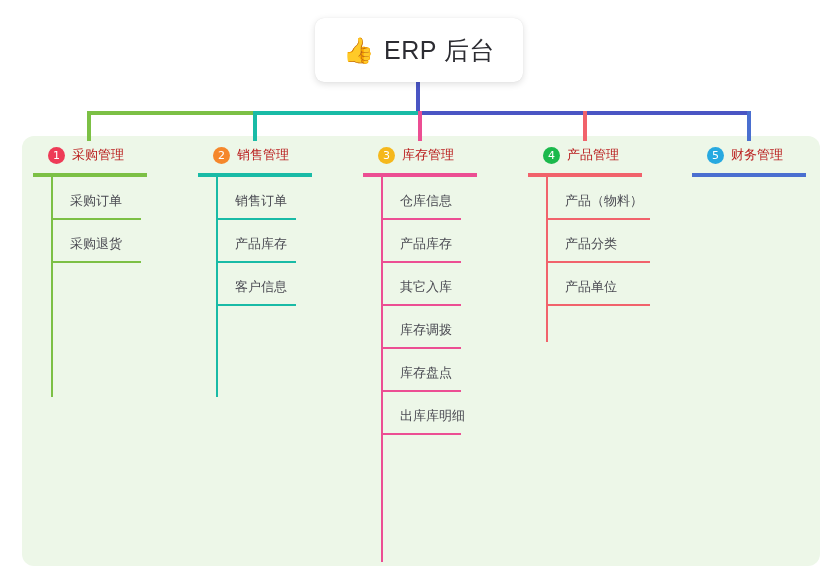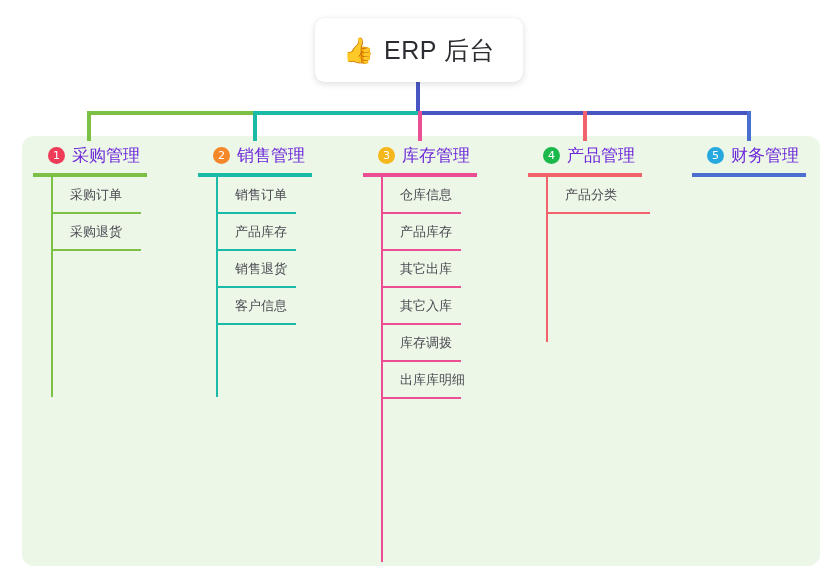--- a/index.html
+++ b/index.html
@@ -100,42 +100,42 @@
     height: 17px;
     border-radius: 50%;
     color: #ffffff;
     font-size: 11px;
     line-height: 17px;
     text-align: center;
     flex: none;
     font-family: "DejaVu Sans", sans-serif;
   }
   .col-title {
-    font-size: 17px;
-    color: #6d28d9;
+    font-size: 13px;
+    color: #b91c1c;
     white-space: nowrap;
   }
   .col-rule {
     height: 4px;
     margin-top: 5px;
   }
   .leaves {
     position: relative;
     margin-top: 0px;
     padding-left: 20px;
   }
   .spine {
     position: absolute;
     left: 18px;
     top: 0;
     width: 2px;
   }
   .leaf {
     position: relative;
-    height: 37px;
+    height: 43px;
   }
   .leaf-label {
     position: absolute;
     left: 17px;
     bottom: 10px;
     font-size: 13px;
     color: #4a4a52;
     white-space: nowrap;
   }
   .leaf-rule {
@@ -198,24 +198,20 @@
         <div class="spine" style="background: rgb(25, 187, 166); height: 220px;"></div>
         <div class="leaf">
           <span class="leaf-label">销售订单</span>
           <div class="leaf-rule" style="width: 78px; background: rgb(25, 187, 166);"></div>
         </div>
         <div class="leaf">
           <span class="leaf-label">产品库存</span>
           <div class="leaf-rule" style="width: 78px; background: rgb(25, 187, 166);"></div>
         </div>
         <div class="leaf">
-          <span class="leaf-label">销售退货</span>
-          <div class="leaf-rule" style="width: 78px; background: rgb(25, 187, 166);"></div>
-        </div>
-        <div class="leaf">
           <span class="leaf-label">客户信息</span>
           <div class="leaf-rule" style="width: 78px; background: rgb(25, 187, 166);"></div>
         </div>
       </div>
     </div>
     <div class="column" style="left: 363px;">
       <div class="col-head">
         <span class="badge" style="background: rgb(245, 184, 28);">3</span>
         <span class="col-title">库存管理</span>
       </div>
@@ -224,49 +220,57 @@
         <div class="spine" style="background: rgb(236, 78, 147); height: 385px;"></div>
         <div class="leaf">
           <span class="leaf-label">仓库信息</span>
           <div class="leaf-rule" style="width: 78px; background: rgb(236, 78, 147);"></div>
         </div>
         <div class="leaf">
           <span class="leaf-label">产品库存</span>
           <div class="leaf-rule" style="width: 78px; background: rgb(236, 78, 147);"></div>
         </div>
         <div class="leaf">
-          <span class="leaf-label">其它出库</span>
-          <div class="leaf-rule" style="width: 78px; background: rgb(236, 78, 147);"></div>
-        </div>
-        <div class="leaf">
           <span class="leaf-label">其它入库</span>
           <div class="leaf-rule" style="width: 78px; background: rgb(236, 78, 147);"></div>
         </div>
         <div class="leaf">
           <span class="leaf-label">库存调拨</span>
+          <div class="leaf-rule" style="width: 78px; background: rgb(236, 78, 147);"></div>
+        </div>
+        <div class="leaf">
+          <span class="leaf-label">库存盘点</span>
           <div class="leaf-rule" style="width: 78px; background: rgb(236, 78, 147);"></div>
         </div>
         <div class="leaf">
           <span class="leaf-label">出库库明细</span>
           <div class="leaf-rule" style="width: 78px; background: rgb(236, 78, 147);"></div>
         </div>
       </div>
     </div>
     <div class="column" style="left: 528px;">
       <div class="col-head">
         <span class="badge" style="background: rgb(27, 185, 76);">4</span>
         <span class="col-title">产品管理</span>
       </div>
       <div class="col-rule" style="width: 114px; background: rgb(241, 98, 107);"></div>
       <div class="leaves">
         <div class="spine" style="background: rgb(241, 98, 107); height: 165px;"></div>
         <div class="leaf">
+          <span class="leaf-label">产品（物料）</span>
+          <div class="leaf-rule" style="width: 102px; background: rgb(241, 98, 107);"></div>
+        </div>
+        <div class="leaf">
           <span class="leaf-label">产品分类</span>
           <div class="leaf-rule" style="width: 102px; background: rgb(241, 98, 107);"></div>
         </div>
+        <div class="leaf">
+          <span class="leaf-label">产品单位</span>
+          <div class="leaf-rule" style="width: 102px; background: rgb(241, 98, 107);"></div>
+        </div>
       </div>
     </div>
     <div class="column" style="left: 692px;">
       <div class="col-head">
         <span class="badge" style="background: rgb(39, 169, 224);">5</span>
         <span class="col-title">财务管理</span>
       </div>
       <div class="col-rule" style="width: 114px; background: rgb(74, 111, 208);"></div>
     </div>
   </div>

